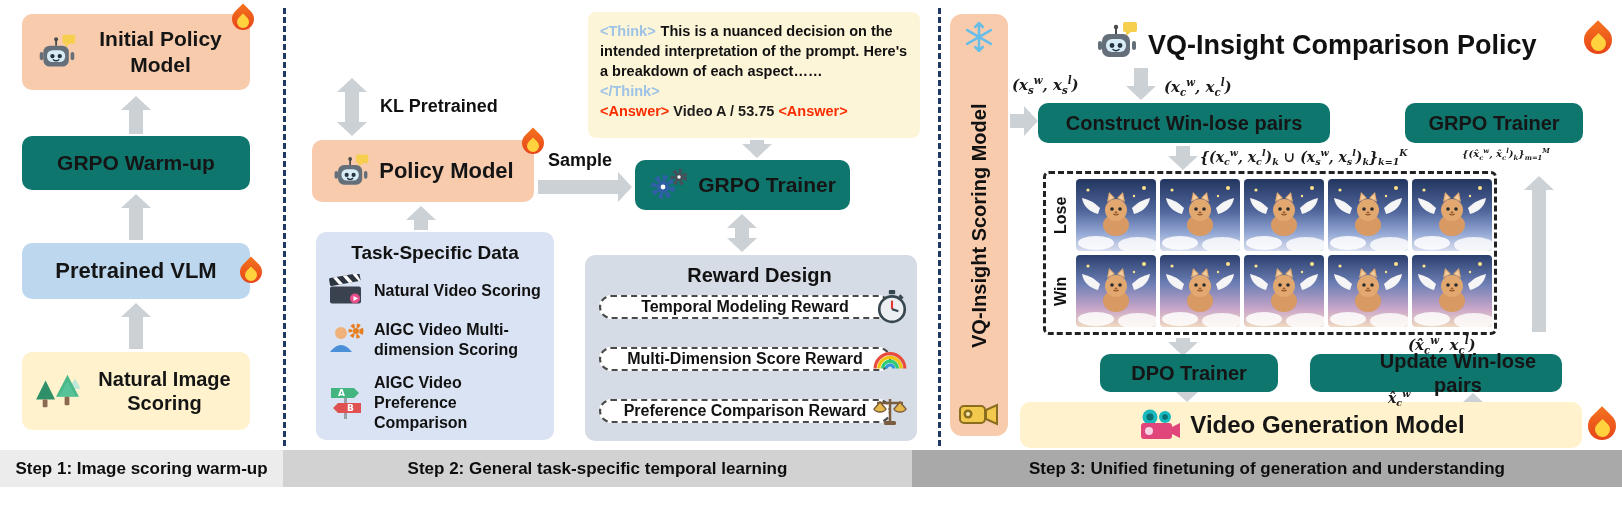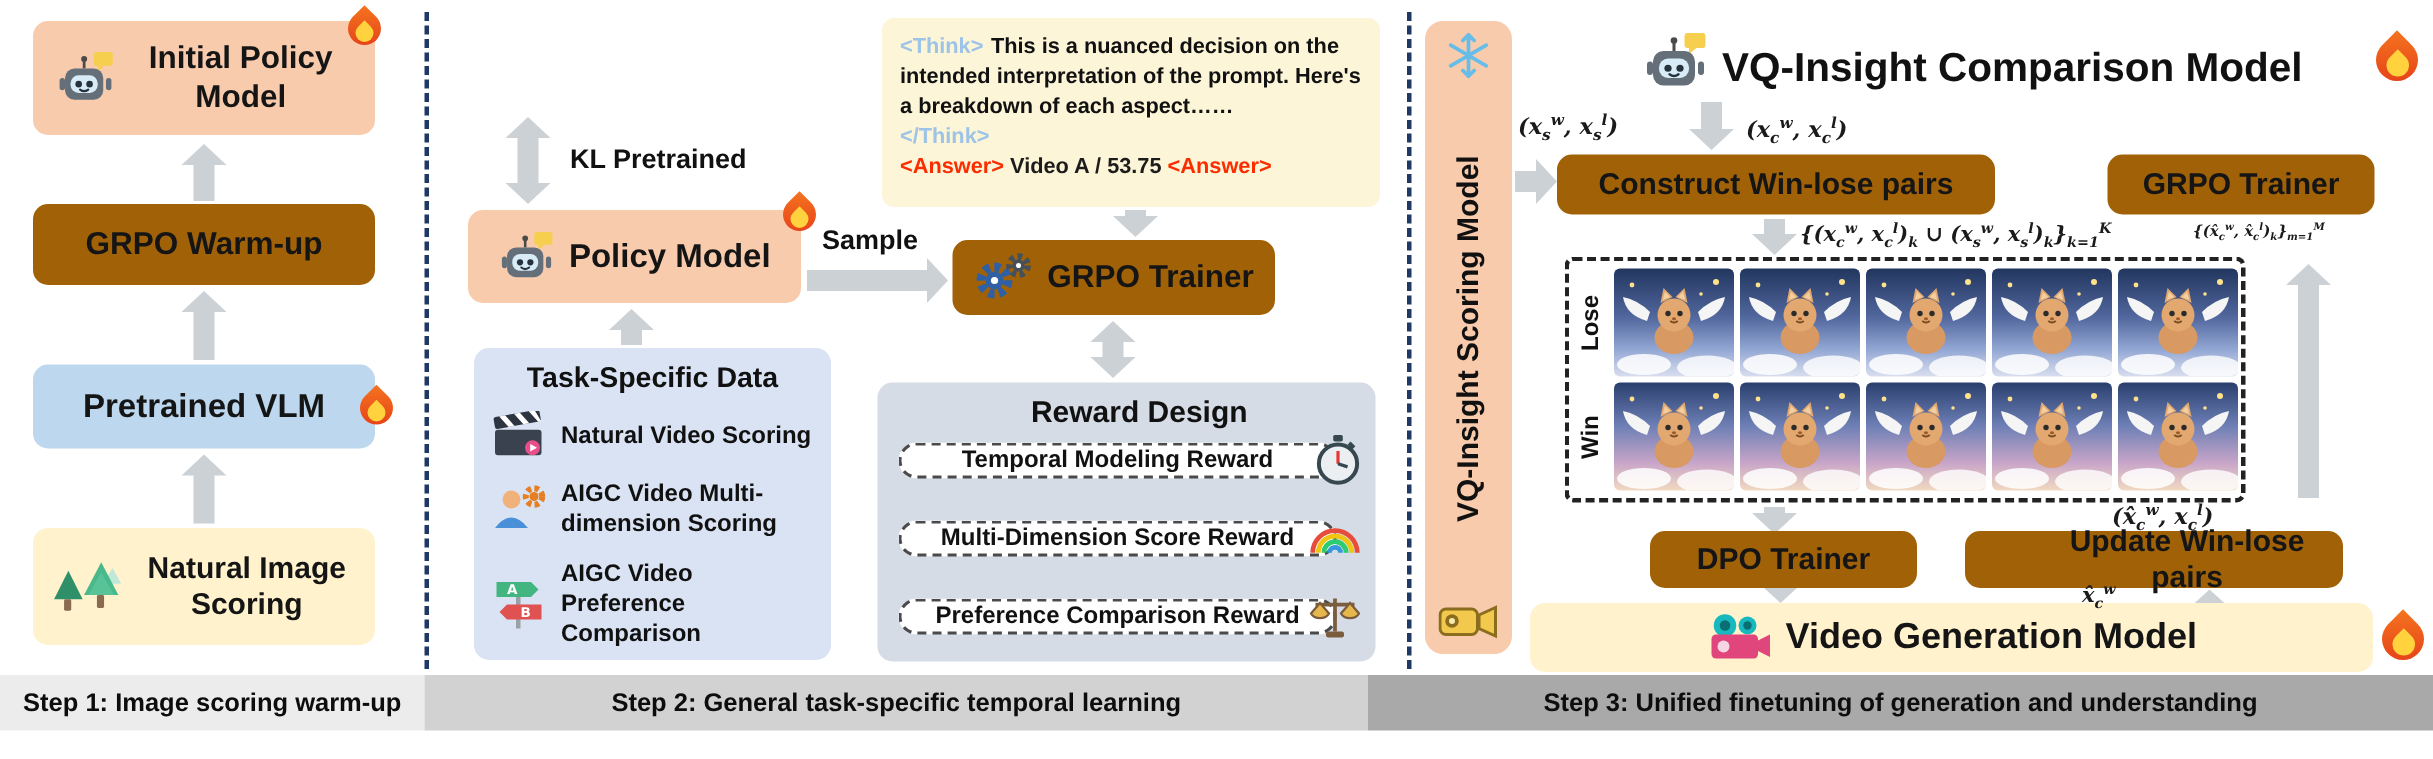--- a/index.html
+++ b/index.html
@@ -5,21 +5,21 @@
   * { box-sizing: border-box; margin: 0; padding: 0; }
   body { background: #ffffff; font-family: "Liberation Sans", sans-serif; }
   .canvas { position: relative; width: 1622px; height: 506px; background: #fff; overflow: hidden; color: #111; }
 
   .box { position: absolute; border-radius: 10px; display: flex; align-items: center; justify-content: center; font-weight: bold; text-align: center; color: #151515; }
   .box .lbl { line-height: 1.22; }
   .row { display: flex; align-items: center; gap: 9px; }
 
   
   .bg-orange { background: #F8CBAD; }
-  .bg-green  { background: #a16207; }
+  .bg-green  { background: #0f766e; }
   .bg-blue   { background: #BDD7EE; }
   .bg-yellow { background: #FFF2CC; }
   .bg-gray   { background: #D9D9D9; }
 
   
   .arrow { position: absolute; width: 30px; }
   .arrow i { position: absolute; left: 8px; width: 14px; background: #ccd1d6; display: block; }
   .arrow.up::before, .arrow.updown::before { content:""; position:absolute; top:0; left:0; border-left:15px solid transparent; border-right:15px solid transparent; border-bottom:14px solid #ccd1d6; }
   .arrow.down::after, .arrow.updown::after { content:""; position:absolute; bottom:0; left:0; border-left:15px solid transparent; border-right:15px solid transparent; border-top:14px solid #ccd1d6; }
   .arrow.up i { top:13px; bottom:0; }
@@ -348,21 +348,21 @@
         <circle cx="21" cy="6" r="2.2" fill="#4a4a4a"></circle>
         <rect x="7" y="13" width="28" height="23" rx="7" fill="#646f7a"></rect>
         <rect x="11" y="18" width="20" height="13" rx="6" fill="#d7ecf7"></rect>
         <circle cx="17" cy="24.5" r="2.4" fill="#26333d"></circle>
         <circle cx="25" cy="24.5" r="2.4" fill="#26333d"></circle>
         <path d="M18 28.5 q3 2.4 6 0" stroke="#26333d" stroke-width="1.6" fill="none" stroke-linecap="round"></path>
         <rect x="3" y="20" width="4" height="9" rx="2" fill="#646f7a"></rect>
         <rect x="37" y="20" width="4" height="9" rx="2" fill="#646f7a"></rect>
       </svg>
   </span>
-  <span class="plain-label" style="left:1148px; top:30px; font-size:27px;">VQ-Insight Comparison Model</span>
+  <span class="plain-label" style="left:1148px; top:30px; font-size:27px;">VQ-Insight Comparison Policy</span>
   <span class="flame big" style="left:1582px; top:20px;">
       <i class="f1"></i>
       <i class="f2"></i>
     </span>
 
   <div class="arrow down" style="left:1126px; top:68px; height:32px;">
       <i></i>
     </div>
   <span class="math" style="left:1164px; top:76px;">(x<sub>c</sub><sup>w</sup>, x<sub>c</sub><sup>l</sup>)</span>
 

